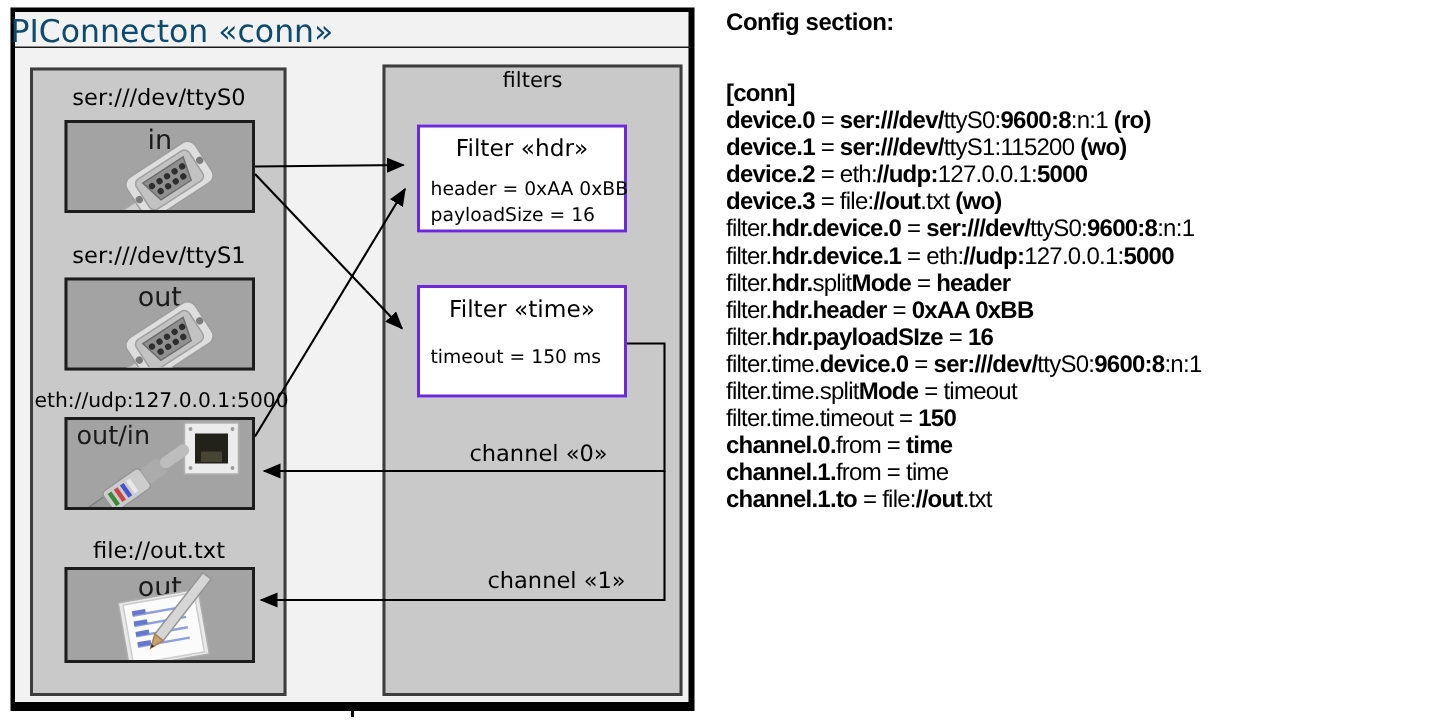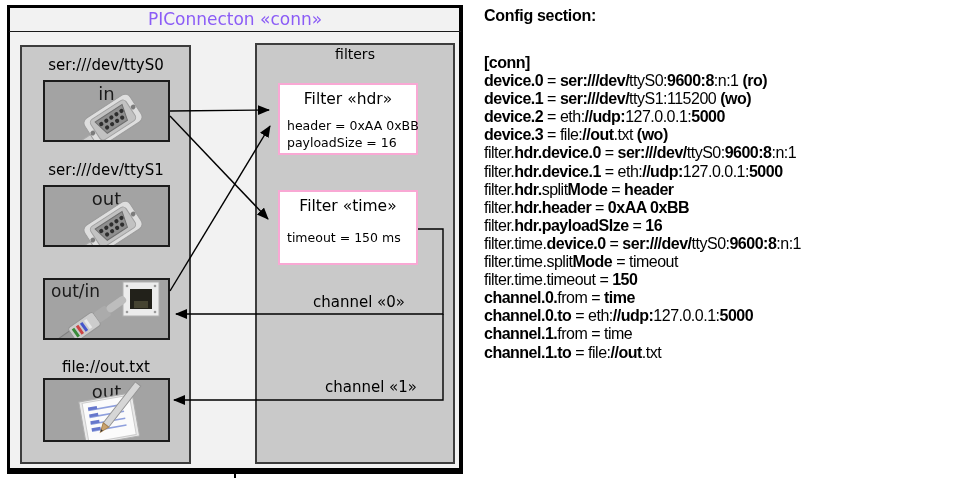--- a/index.html
+++ b/index.html
@@ -2,34 +2,34 @@
 <html><head>
 <meta charset="utf-8">
 <style>
   html,body{margin:0;padding:0;background:#ffffff;}
   .stage{position:relative;width:964px;height:484px;background:#ffffff;overflow:hidden;
          font-family:"DejaVu Sans",sans-serif;color:#000;}
   
   .diagram{position:absolute;left:0;top:0;width:470px;height:484px;}
   .outer-box{position:absolute;left:7px;top:5px;width:456px;height:469px;box-sizing:border-box;
              background:#f2f2f2;border:3px solid #000;border-right-width:4px;border-bottom-width:6px;}
-  .diagram-title{position:absolute;left:7px;top:9px;width:456px;text-align:center;
-                 font-size:17px;color:#8b5cf6;}
+  .diagram-title{position:absolute;left:7px;top:9px;width:456px;
+                 font-size:21px;color:#0c4a6e;}
   .title-sep{position:absolute;left:9px;top:31px;width:452px;height:0;border-top:1.5px solid #1a1a1a;}
   .panel{position:absolute;box-sizing:border-box;background:#c9c9c9;border:2px solid #3d3d3d;}
   .devices-panel{left:20px;top:45px;width:171px;height:419px;}
   .filters-panel{left:255px;top:43px;width:200px;height:421px;}
   .filters-title{position:absolute;left:255px;top:46px;width:200px;text-align:center;font-size:14px;}
   .dev-label{position:absolute;text-align:center;font-size:15px;white-space:nowrap;}
   .dev-label.small{font-size:13.5px;}
   .dev-box{position:absolute;box-sizing:border-box;background:#a3a3a3;border:2px solid #1c1c1c;overflow:hidden;}
   .dev-dir{position:absolute;left:0;top:1px;width:100%;text-align:center;font-size:18px;color:#1a1a1a;}
   .dev-dir.left{text-align:right;padding-left:6px;width:auto;}
   .dev-icon{position:absolute;left:0;top:0;}
-  .filter-box{position:absolute;box-sizing:border-box;background:#ffffff;border:2px solid #f9a8d4;}
+  .filter-box{position:absolute;box-sizing:border-box;background:#ffffff;border:2px solid #6d28d9;}
   .filter-title{position:absolute;left:0;top:5px;width:100%;text-align:center;font-size:15.5px;}
   .filter-attr{position:absolute;left:7px;font-size:12.5px;white-space:nowrap;}
   .channel-label{position:absolute;width:120px;text-align:right;font-size:15px;white-space:nowrap;}
   .wires{position:absolute;left:0;top:0;width:470px;height:484px;pointer-events:none;}
   .bottom-tick{position:absolute;left:234px;top:469px;width:2px;height:9px;background:#000;}
   
   .config{position:absolute;left:484px;top:7px;font-family:Liberation Sans, sans-serif;}
   .config-heading{font-size:16px;font-weight:bold;letter-spacing:-0.3px;}
   .config-lines{position:absolute;left:0;top:47px;}
   .cfg-line{height:18.1px;line-height:18.1px;font-size:16px;white-space:pre;letter-spacing:-0.5px;}
@@ -90,20 +90,21 @@
           <circle cx="-9" cy="3" r="2.1" fill="#2e2e2e"></circle>
             <circle cx="-3" cy="3" r="2.1" fill="#2e2e2e"></circle>
           <circle cx="3" cy="3" r="2.1" fill="#2e2e2e"></circle>
             <circle cx="9" cy="3" r="2.1" fill="#2e2e2e"></circle>
           <circle cx="-24" cy="0" r="2.4" fill="#7c7c7c"></circle>
             <circle cx="24" cy="0" r="2.4" fill="#7c7c7c"></circle>
         </g>
       </svg>
     </div>
 
+    <div class="dev-label small" style="left:23px;top:259px;width:166px;">eth://udp:127.0.0.1:5000</div>
     <div class="dev-box" style="left:43px;top:278px;width:127px;height:62px;">
       <div class="dev-dir left" style="font-size:17px;">out/in</div>
       <svg class="dev-icon" width="127" height="62" viewBox="0 0 127 62">
         <rect x="78" y="2" width="36" height="34" fill="#ececec" stroke="#b2b2b2"></rect>
         <circle cx="82" cy="6" r="1.3" fill="#9a9a9a"></circle>
           <circle cx="110" cy="6" r="1.3" fill="#9a9a9a"></circle>
         <circle cx="82" cy="32" r="1.3" fill="#9a9a9a"></circle>
           <circle cx="110" cy="32" r="1.3" fill="#9a9a9a"></circle>
         <rect x="85" y="9" width="22" height="20" fill="#22211a"></rect>
         <rect x="89" y="21" width="14" height="7" fill="#464432"></rect>
@@ -190,19 +191,18 @@
         <div class="cfg-line"><span class="b">device.3</span><span> = </span><span>file:</span><span class="b">//out</span><span>.txt </span><span class="b">(wo)</span></div>
         <div class="cfg-line"><span>filter.</span><span class="b">hdr.device.0</span><span> = </span><span class="b">ser:///dev/</span><span>ttyS0:</span><span class="b">9600:8</span><span>:n:1</span></div>
         <div class="cfg-line"><span>filter.</span><span class="b">hdr.device.1</span><span> = </span><span>eth:</span><span class="b">//udp:</span><span>127.0.0.1:</span><span class="b">5000</span></div>
         <div class="cfg-line"><span>filter.</span><span class="b">hdr.</span><span>split</span><span class="b">Mode</span><span> = </span><span class="b">header</span></div>
         <div class="cfg-line"><span>filter.</span><span class="b">hdr.header</span><span> = </span><span class="b">0xAA 0xBB</span></div>
         <div class="cfg-line"><span>filter.</span><span class="b">hdr.payloadSIze</span><span> = </span><span class="b">16</span></div>
         <div class="cfg-line"><span>filter.time.</span><span class="b">device.0</span><span> = </span><span class="b">ser:///dev/</span><span>ttyS0:</span><span class="b">9600:8</span><span>:n:1</span></div>
         <div class="cfg-line"><span>filter.time.</span><span>split</span><span class="b">Mode</span><span> = </span><span>timeout</span></div>
         <div class="cfg-line"><span>filter.time.timeout</span><span> = </span><span class="b">150</span></div>
         <div class="cfg-line"><span class="b">channel.0.</span><span>from</span><span> = </span><span class="b">time</span></div>
-        <div class="cfg-line"><span class="b">channel.0.to</span><span> = </span><span>eth:</span><span class="b">//udp:</span><span>127.0.0.1:</span><span class="b">5000</span></div>
         <div class="cfg-line"><span class="b">channel.1.</span><span>from</span><span> = </span><span>time</span></div>
         <div class="cfg-line"><span class="b">channel.1.to</span><span> = </span><span>file:</span><span class="b">//out</span><span>.txt</span></div>
       </div>
   </div>
 
 </div>
 
 </body></html>

